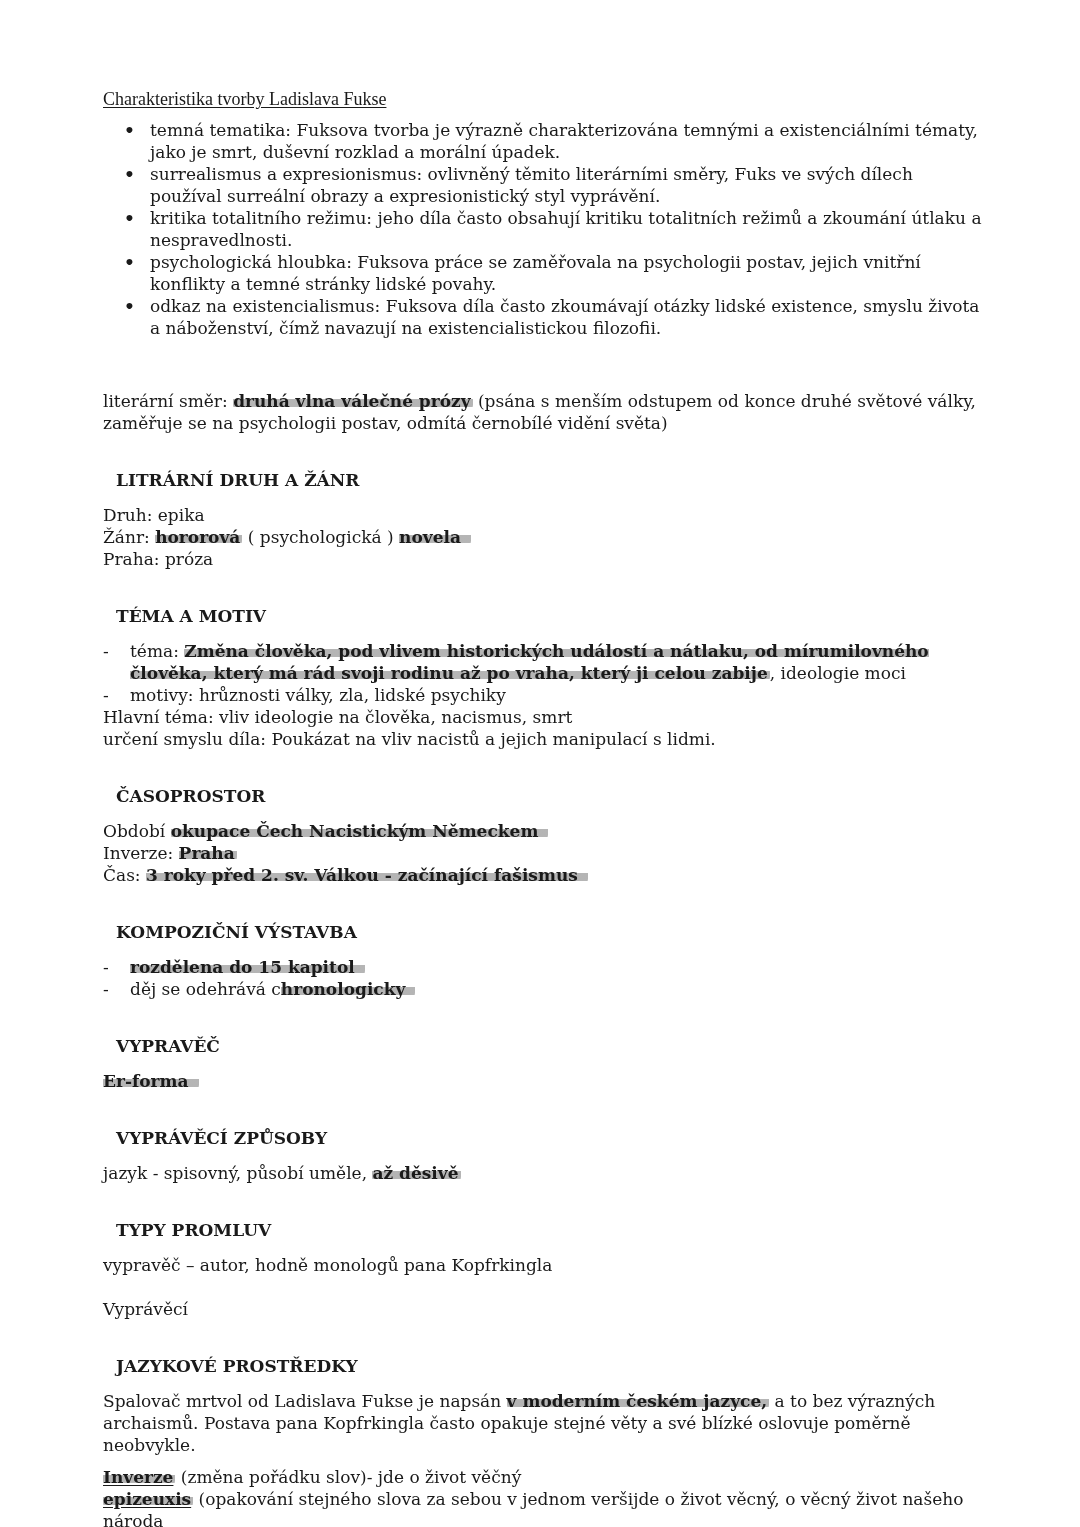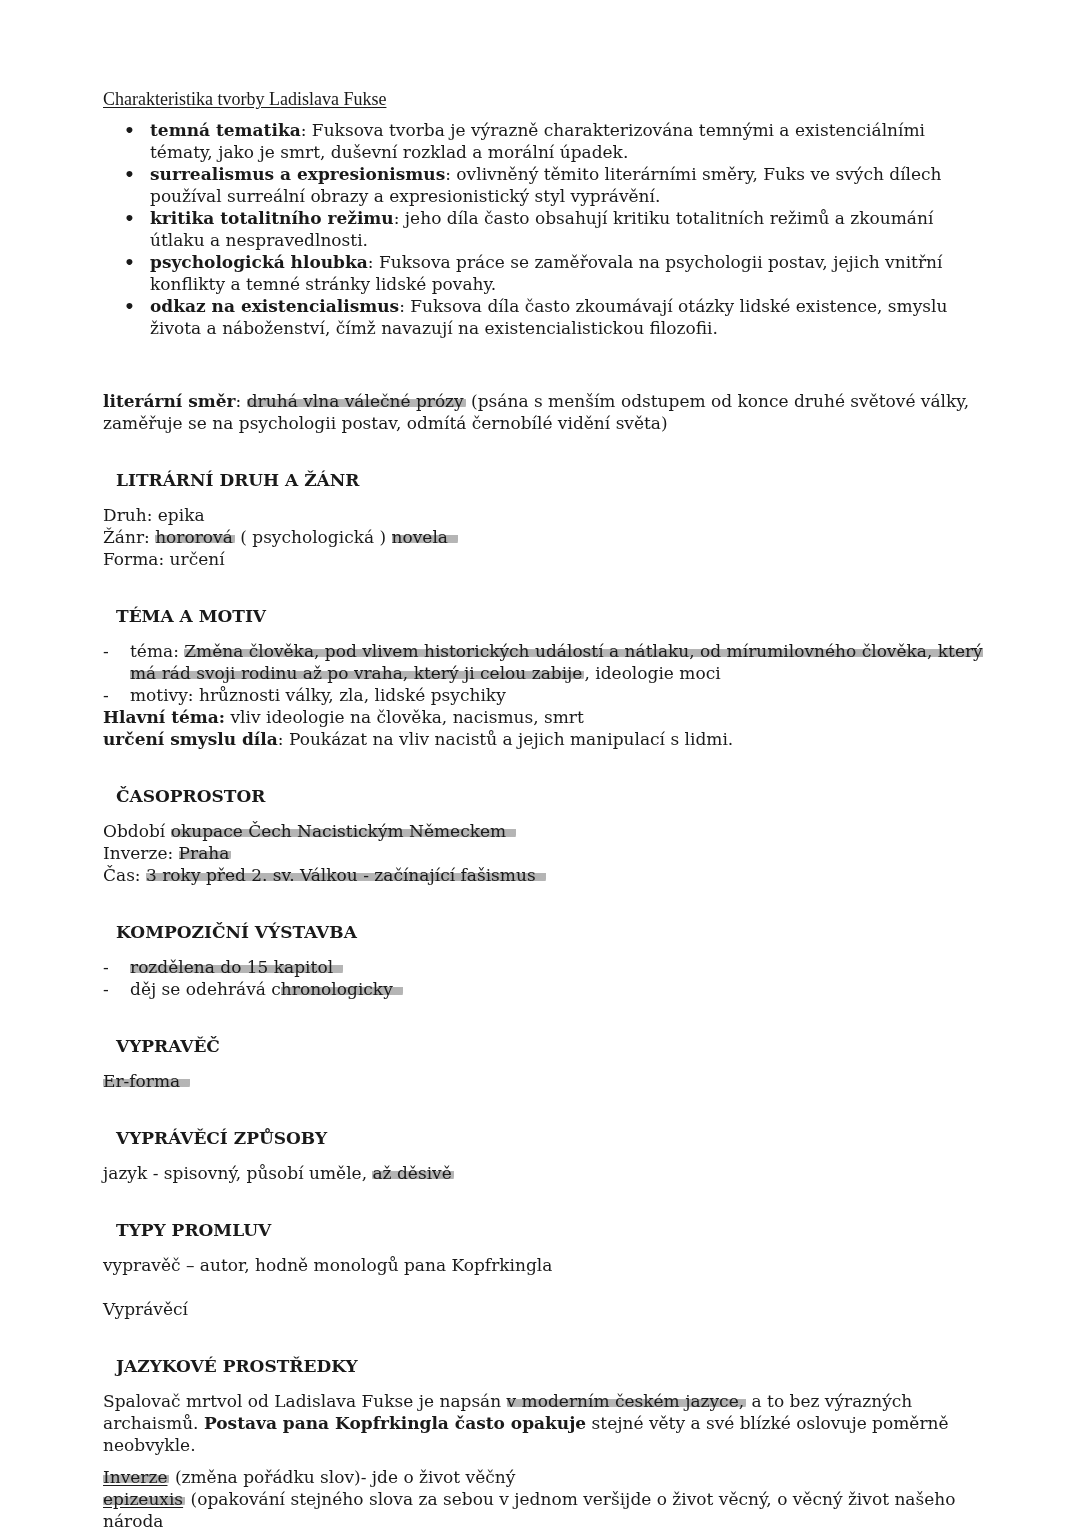--- a/index.html
+++ b/index.html
@@ -6,22 +6,22 @@
   body {
     width: 1080px; height: 1527px; position: relative; overflow: hidden;
     font-family: "DejaVu Serif", "Liberation Serif", serif;
     color: #1a1a1a;
   }
   .page { position: absolute; left: 103px; top: 88px; width: 880px; font-size: 17px; line-height: 22px; }
   .title { text-decoration: underline; text-underline-offset: 2px; font-family: "Liberation Serif", serif; font-size: 18px; margin: 0 0 10px 0; }
   ul.bullets { list-style: none; margin: 0; padding: 0 0 0 47px; }
   ul.bullets li { position: relative; font-size: 17px; line-height: 21.5px; margin-bottom: 1px; }
   ul.bullets li .dot { position: absolute; left: -26px; top: 0; font-weight: bold; }
-  b { font-weight: bold; }
-  .hl { background: linear-gradient(to bottom, transparent 42%, rgba(120,120,120,0.55) 42%, rgba(120,120,120,0.55) 78%, transparent 78%); border-radius: 6px; padding-right: 10px; }
+  b { font-weight: normal; }
+  .hl { background: linear-gradient(to bottom, transparent 42%, rgba(120,120,120,0.55) 42%, rgba(120,120,120,0.55) 78%, transparent 78%); border-radius: 6px; padding-right: 10px; font-weight: bold; }
   .hl-tight { padding-right: 2px; }
   .uline { text-decoration: underline; text-underline-offset: 2px; margin-top: 16px; }
   .heading { font-weight: bold; margin: 13px; font-size: 17px; line-height: 22px; }
   .line { margin: 0; }
   .dash-row { position: relative; padding-left: 27px; }
   .dash-row .dash { position: absolute; left: 0; top: 0; }
   .gap-l { height: 50px; }
   .gap-m { height: 22px; }
   .gap-s { height: 10px; }
 </style>
@@ -42,21 +42,21 @@
 
   <div class="gap-l"></div>
 
   <p class="line"><b>literární směr</b><span>: </span><span class="hl hl-tight">druhá vlna válečné prózy</span><span> (psána s menším odstupem od konce druhé světové války, zaměřuje se na psychologii postav, odmítá černobílé vidění světa)</span></p>
 
   <div class="gap-m"></div>
 
   <p class="heading">LITRÁRNÍ DRUH A ŽÁNR</p>
   <p class="line">Druh: epika</p>
   <p class="line"><span>Žánr: </span><span class="hl hl-tight">hororová</span><span> ( psychologická ) </span><span class="hl">novela</span></p>
-  <p class="line">Forma: určení</p>
+  <p class="line">Praha: próza</p>
 
   <div class="gap-m"></div>
 
   <p class="heading">TÉMA A MOTIV</p>
   <p class="line dash-row"><span class="dash">-</span><span>téma: </span><span class="hl hl-tight">Změna člověka, pod vlivem historických událostí a nátlaku, od mírumilovného člověka, který má rád svoji rodinu až po vraha, který ji celou zabije</span><span>, ideologie moci</span></p>
   <p class="line dash-row"><span class="dash">-</span><span>motivy: hrůznosti války, zla, lidské psychiky</span></p>
   <p class="line"><b>Hlavní téma:</b><span> vliv ideologie na člověka, nacismus, smrt</span></p>
   <p class="line"><b>určení smyslu díla</b><span>: Poukázat na vliv nacistů a jejich manipulací s lidmi.</span></p>
 
   <div class="gap-m"></div>

